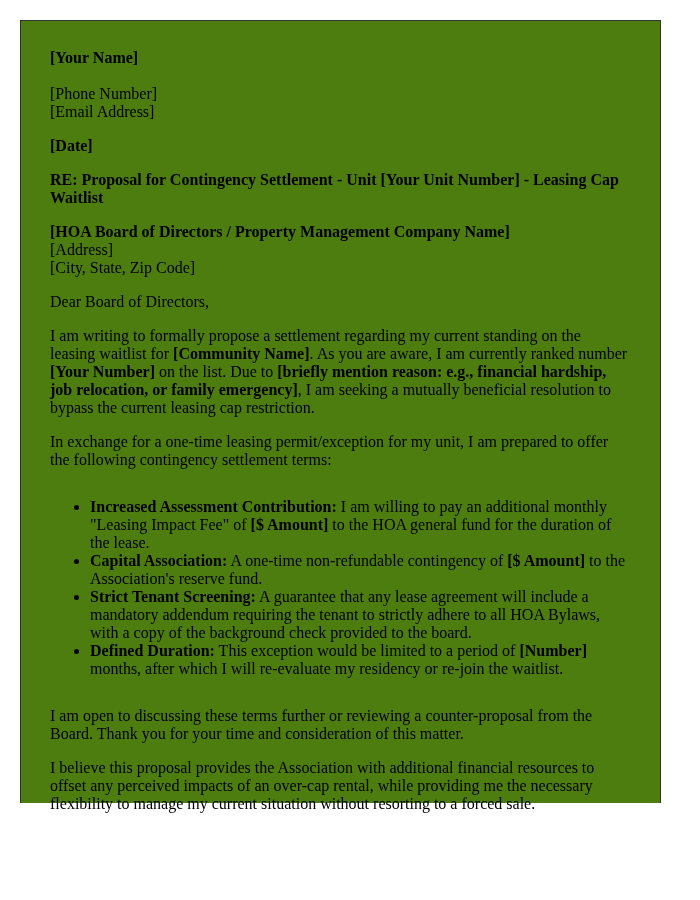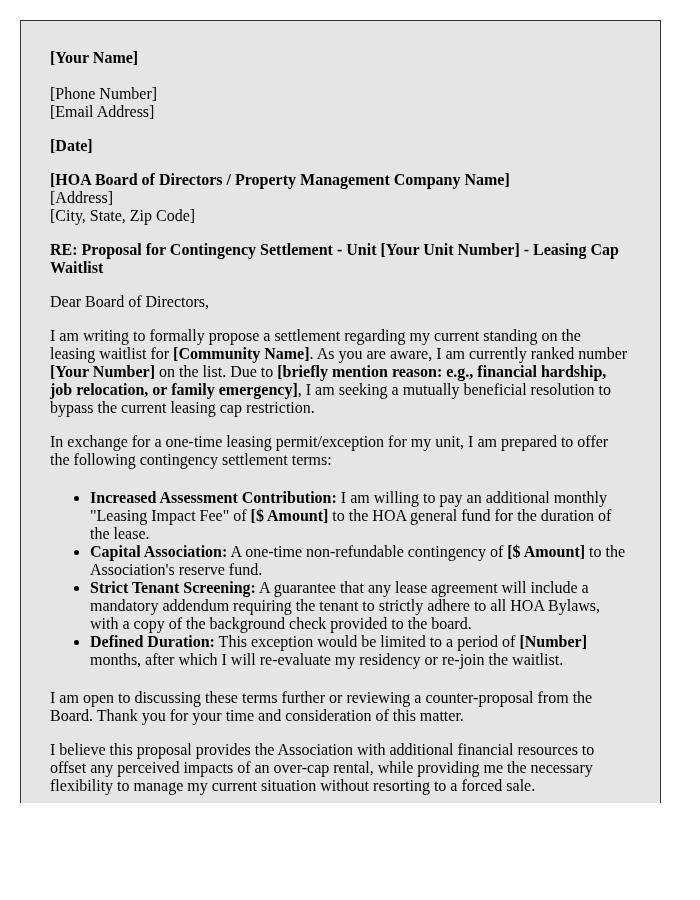--- a/index.html
+++ b/index.html
@@ -20,29 +20,29 @@
       position: absolute;
       left: 20px;
       top: 20px;
       width: 580px;
       height: 753px;
       padding: 13px 30px 16px 29px;
       border-left: 1px solid #333333;
       border-right: 1px solid #333333;
       border-top: 1px solid #333333;
       border-bottom: none;
-      background: #e5e5e5;
+      background: #4d7c0f;
     }
     p {
       margin: 16px 0;
     }
     p.first { margin-top: 15px; }
     b { font-weight: bold; }
     ul {
-      margin: 20px 0;
+      margin: 29px 0;
       padding-left: 40px;
       list-style: disc;
     }
     li {
       margin: 0;
     }
   </style>
 </head>
 <body>
 
@@ -53,27 +53,27 @@
     <br>
     <span>[Phone Number]</span><br>
     <span>[Email Address]</span>
   </p>
 
   <p>
     <b>[Date]</b>
   </p>
 
   <p>
+    <b>RE: Proposal for Contingency Settlement - Unit [Your Unit Number] - Leasing Cap Waitlist</b>
+  </p>
+
+  <p>
     <b>[HOA Board of Directors / Property Management Company Name]</b><br>
     <span>[Address]</span><br>
     <span>[City, State, Zip Code]</span>
-  </p>
-
-  <p>
-    <b>RE: Proposal for Contingency Settlement - Unit [Your Unit Number] - Leasing Cap Waitlist</b>
   </p>
 
   <p>Dear Board of Directors,</p>
 
   <p><span>I am writing to formally propose a settlement regarding my current standing on the leasing waitlist for </span><b>[Community Name]</b><span>. As you are aware, I am currently ranked number </span><b>[Your Number]</b><span> on the list. Due to </span><b>[briefly mention reason: e.g., financial hardship, job relocation, or family emergency]</b><span>, I am seeking a mutually beneficial resolution to bypass the current leasing cap restriction.</span></p>
 
   <p>In exchange for a one-time leasing permit/exception for my unit, I am prepared to offer the following contingency settlement terms:</p>
 
   <ul>
     <li><b>Increased Assessment Contribution:</b><span> I am willing to pay an additional monthly "Leasing Impact Fee" of </span><b>[$ Amount]</b><span> to the HOA general fund for the duration of the lease.</span></li>

